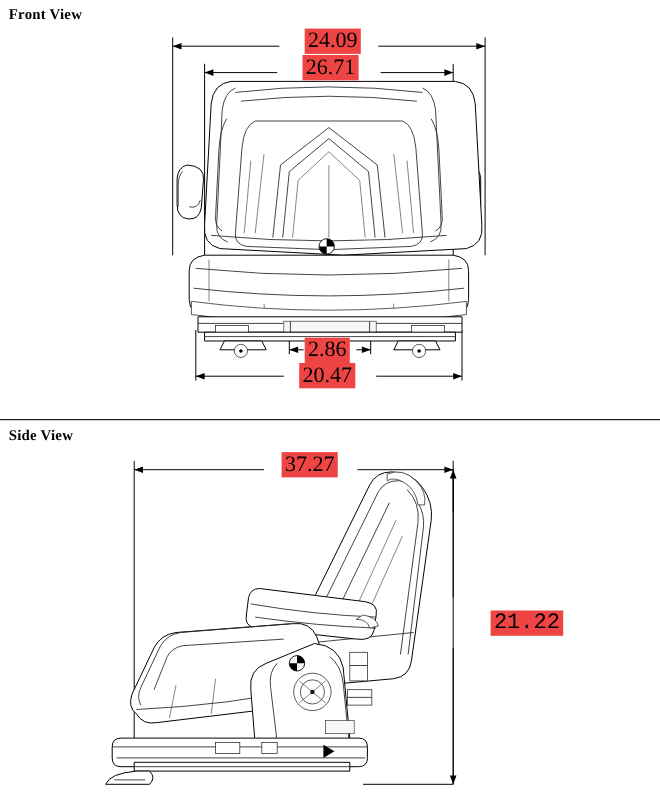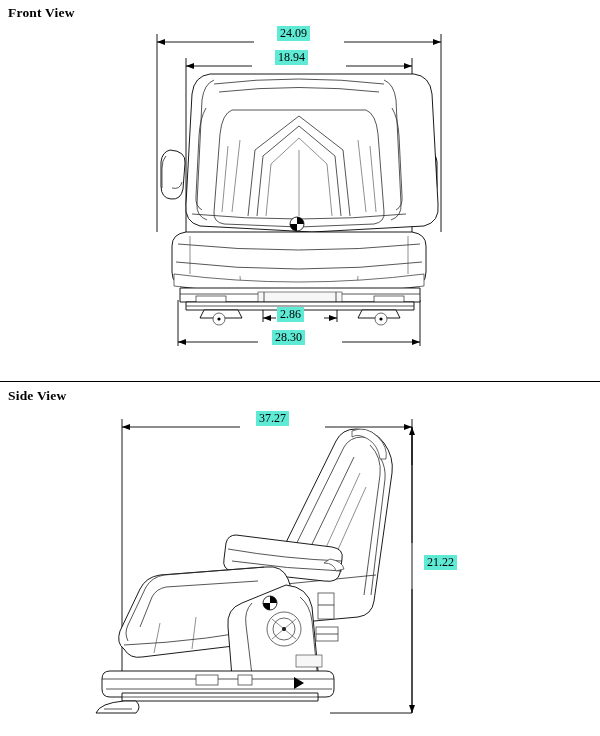--- a/index.html
+++ b/index.html
@@ -49,24 +49,24 @@
     position: absolute;
     left: 0;
     top: 381px;
     width: 600px;
     height: 1px;
     background: #000;
   }
   .dim-label {
     position: absolute;
     font-family: "Liberation Serif", serif;
-    font-size: 12px;
+    font-size: 20px;
     color: #000;
     white-space: nowrap;
-    background: #5eead4;
+    background: #ef4444;
     padding: 0 3px;
   }
   svg {
     position: absolute;
     left: 0;
     top: 0;
     overflow: visible;
   }
   .thin { stroke: #2b2b2b; stroke-width: 0.8; fill: none; }
   .vthin { stroke: #444; stroke-width: 0.6; fill: none; }
@@ -197,23 +197,23 @@
 
       <g>
         <circle cx="297" cy="224" r="7" fill="#ffffff" stroke="#000" stroke-width="0.8"></circle>
         <path class="blk" d="M297,224 L297,217 A7,7 0 0,1 304,224 Z"></path>
         <path class="blk" d="M297,224 L297,231 A7,7 0 0,1 290,224 Z"></path>
       </g>
 
     </svg>
 
     <div class="dim-label" style="left:277px; top:26px;">24.09</div>
-    <div class="dim-label" style="left:275px; top:50px;">18.94</div>
+    <div class="dim-label" style="left:275px; top:50px;">26.71</div>
     <div class="dim-label" style="left:277px; top:307px;">2.86</div>
-    <div class="dim-label" style="left:272px; top:330px;">28.30</div>
+    <div class="dim-label" style="left:272px; top:330px;">20.47</div>
   </div>
 
   <div class="divider"></div>
 
   <div class="panel" id="side-panel">
 
     <div class="panel-title">Side View</div>
 
     <svg width="600" height="353" viewBox="0 0 600 353">
 
@@ -299,16 +299,16 @@
 
       <g>
         <circle cx="270" cy="220" r="7" fill="#ffffff" stroke="#000" stroke-width="0.8"></circle>
         <path class="blk" d="M270,220 L270,213 A7,7 0 0,1 277,220 Z"></path>
         <path class="blk" d="M270,220 L270,227 A7,7 0 0,1 263,220 Z"></path>
       </g>
 
     </svg>
 
     <div class="dim-label" style="left:256px; top:28px;">37.27</div>
-    <div class="dim-label" style="left:424px; top:172px;">21.22</div>
+    <div class="dim-label" style="left:446px; top:172px;font-family:Liberation Mono, monospace;">21.22</div>
   </div>
 
 </div>
 
 </body></html>

